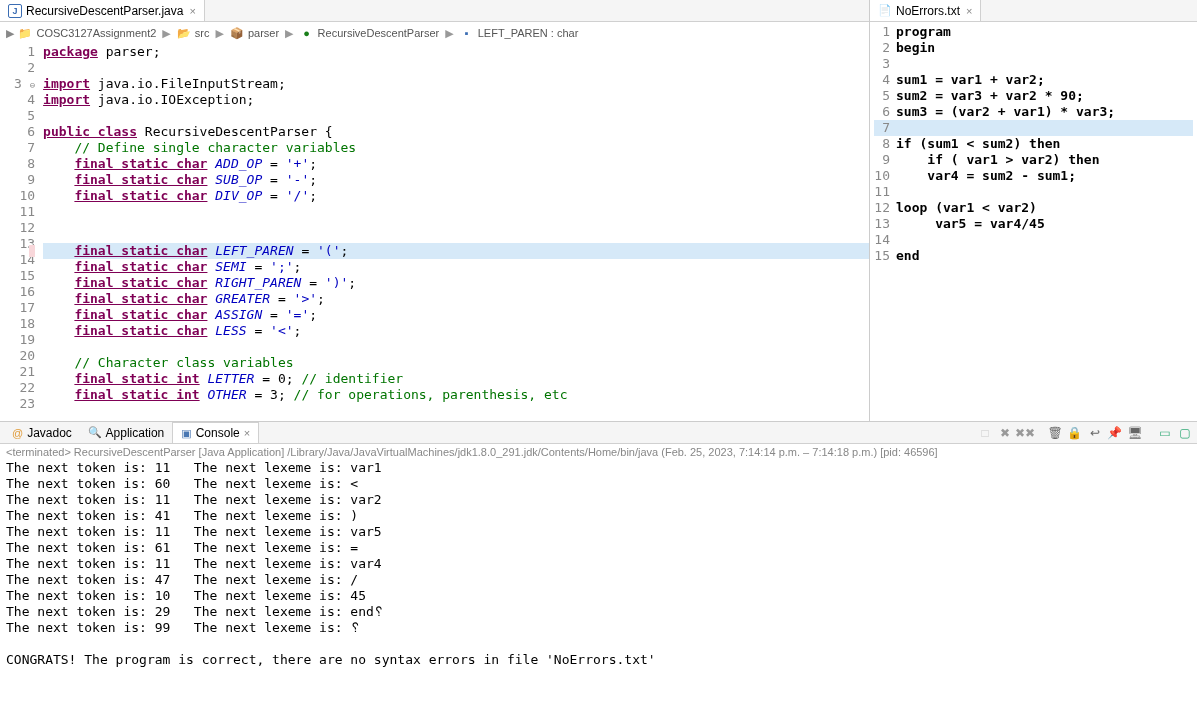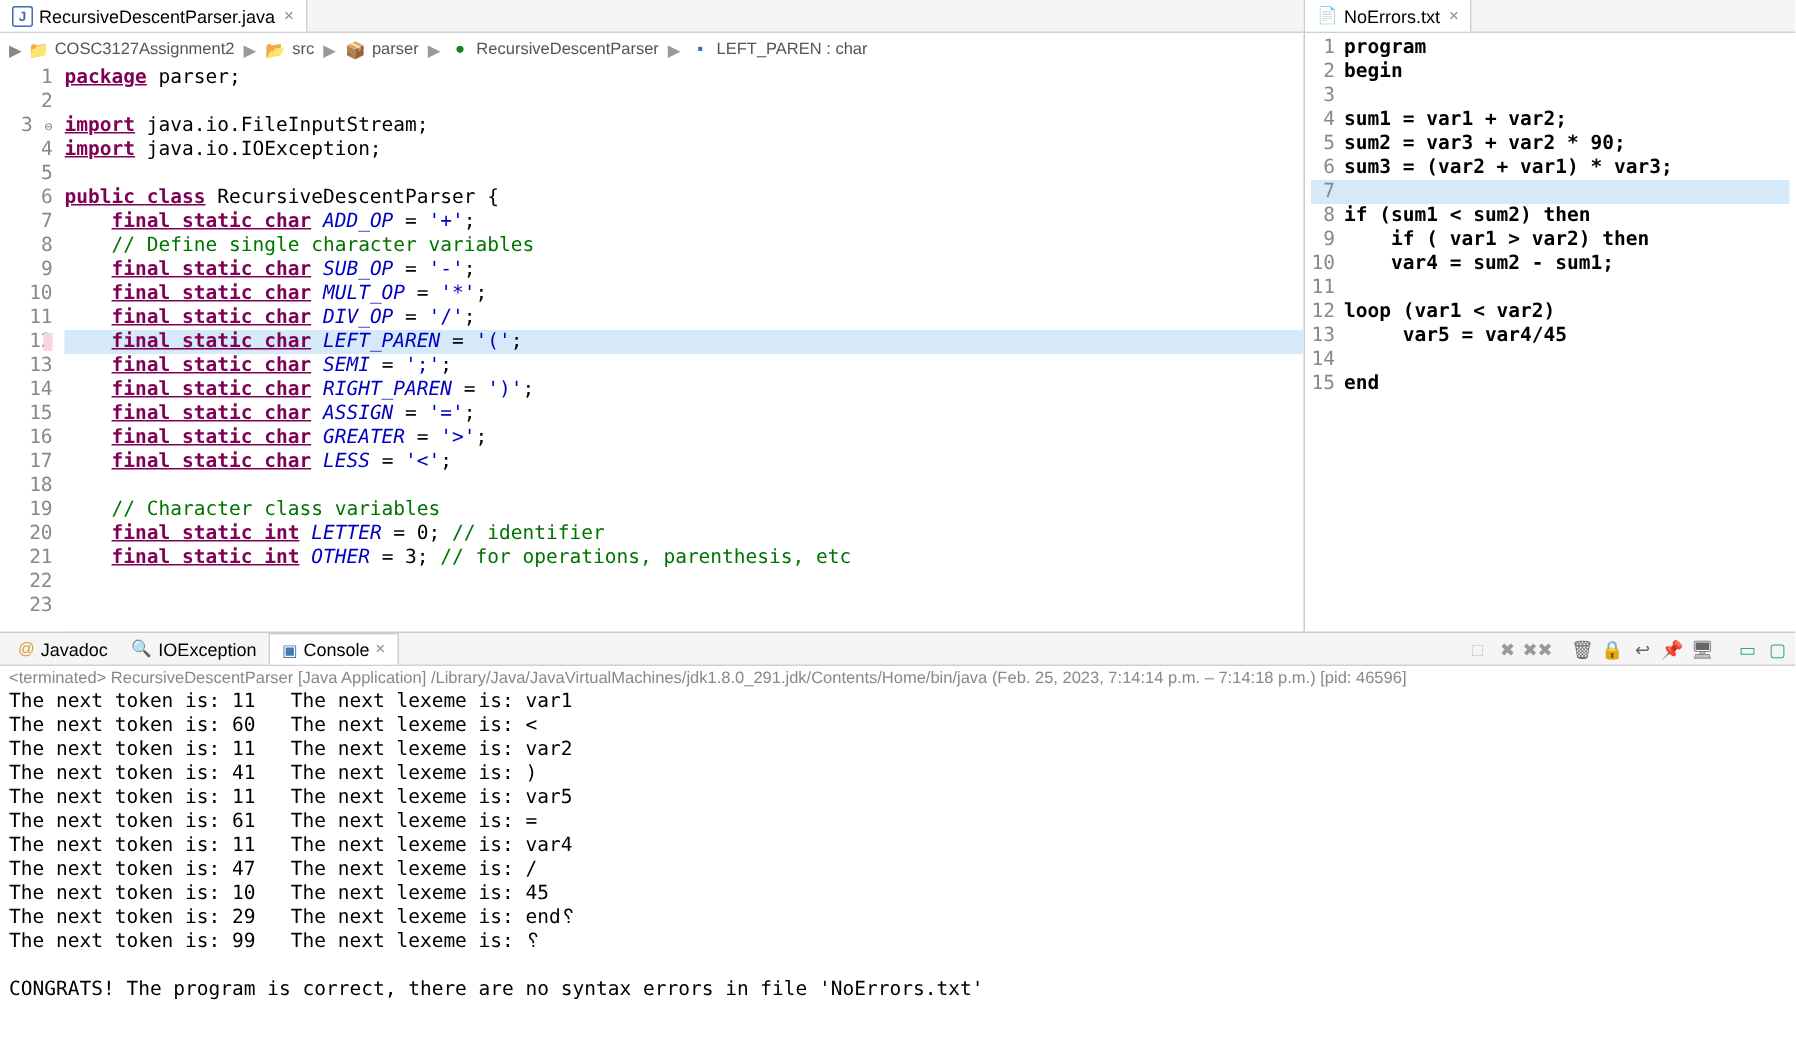--- a/index.html
+++ b/index.html
@@ -74,21 +74,21 @@
 .gutter {
   text-align: right;
   padding: 0 8px 0 14px;
   color: #888;
   user-select: none;
   background: #fff;
 }
 .gutter .gline { height: 16px; }
 .code-lines { flex: 1; }
 .code-lines .cline { height: 16px; white-space: pre; }
-.hl-line { background: #d6e9f8; }
+.hl-line { background: #d6e9f8; margin-top: 39px; }
 .err-stripe { position: relative; }
 .err-stripe::before {
   content: ""; position: absolute; left: -14px; top:2px; width:6px; height:12px; background:#f8d7da;
 }
 .kw { color: #7f0055; font-weight: bold; text-decoration: underline; }
 .com { color: #007400; }
 .str { color: #0000c0; }
 .fld { color: #0000c0; font-style: italic; }
 .bottom-panel {
   flex: 1;
@@ -209,30 +209,29 @@
           <div class="gline">22</div>
           <div class="gline">23</div>
         </div>
       <div class="code-lines" id="left-code">
           <div class="cline"><span class="kw">package</span> parser;</div>
           <div class="cline">&nbsp;</div>
           <div class="cline"><span class="kw">import</span> java.io.FileInputStream;</div>
           <div class="cline"><span class="kw">import</span> java.io.IOException;</div>
           <div class="cline">&nbsp;</div>
           <div class="cline"><span class="kw">public class</span> RecursiveDescentParser {</div>
+          <div class="cline">    <span class="com">// Define single character variables</span></div>
           <div class="cline">    <span class="kw">final static char</span> <span class="fld">ADD_OP</span> = <span class="str">'+'</span>;</div>
-          <div class="cline">    <span class="com">// Define single character variables</span></div>
           <div class="cline">    <span class="kw">final static char</span> <span class="fld">SUB_OP</span> = <span class="str">'-'</span>;</div>
-          <div class="cline">    <span class="kw">final static char</span> <span class="fld">MULT_OP</span> = <span class="str">'*'</span>;</div>
           <div class="cline">    <span class="kw">final static char</span> <span class="fld">DIV_OP</span> = <span class="str">'/'</span>;</div>
           <div class="cline hl-line err-stripe">    <span class="kw">final static char</span> <span class="fld">LEFT_PAREN</span> = <span class="str">'('</span>;</div>
           <div class="cline">    <span class="kw">final static char</span> <span class="fld">SEMI</span> = <span class="str">';'</span>;</div>
           <div class="cline">    <span class="kw">final static char</span> <span class="fld">RIGHT_PAREN</span> = <span class="str">')'</span>;</div>
+          <div class="cline">    <span class="kw">final static char</span> <span class="fld">GREATER</span> = <span class="str">'&gt;'</span>;</div>
           <div class="cline">    <span class="kw">final static char</span> <span class="fld">ASSIGN</span> = <span class="str">'='</span>;</div>
-          <div class="cline">    <span class="kw">final static char</span> <span class="fld">GREATER</span> = <span class="str">'&gt;'</span>;</div>
           <div class="cline">    <span class="kw">final static char</span> <span class="fld">LESS</span> = <span class="str">'&lt;'</span>;</div>
           <div class="cline">&nbsp;</div>
           <div class="cline">    <span class="com">// Character class variables</span></div>
           <div class="cline">    <span class="kw">final static int</span> <span class="fld">LETTER</span> = 0; <span class="com">// identifier</span></div>
           <div class="cline">    <span class="kw">final static int</span> <span class="fld">OTHER</span> = 3; <span class="com">// for operations, parenthesis, etc</span></div>
         </div>
     </div>
   </div>
 
   <div class="right-editor">
@@ -309,21 +308,21 @@
 </div>
 
 <div class="bottom-panel">
   <div class="views-tabs">
     <div class="view-tab">
       <span class="smallicon" style="color:#e09c3b;">@</span>
       <span>Javadoc</span>
     </div>
     <div class="view-tab">
       <span class="smallicon">🔍</span>
-      <span>IOException</span>
+      <span>Application</span>
     </div>
     <div class="view-tab active">
       <span class="smallicon" style="color:#4a78b3;">▣</span>
       <span>Console</span>
       <span class="close-x">×</span>
     </div>
     <div class="toolbar-right">
       <span class="tb-icon" style="color:#ccc;">□</span>
       <span class="tb-icon" style="color:#999;">✖</span>
       <span class="tb-icon" style="color:#999;">✖✖</span>

